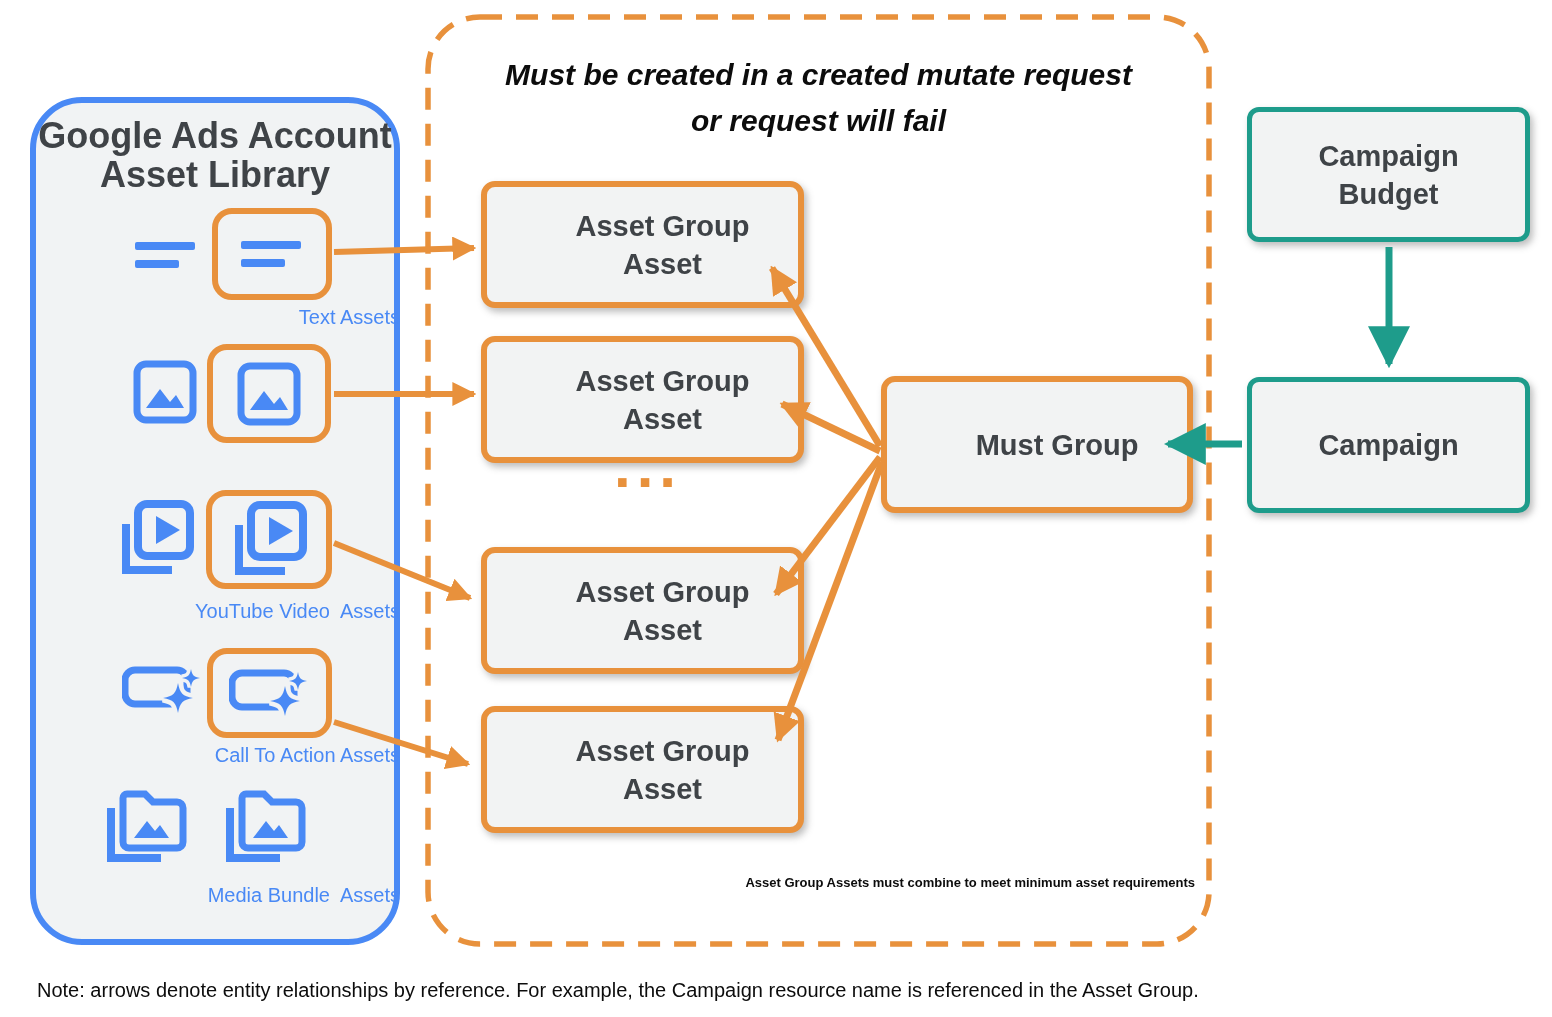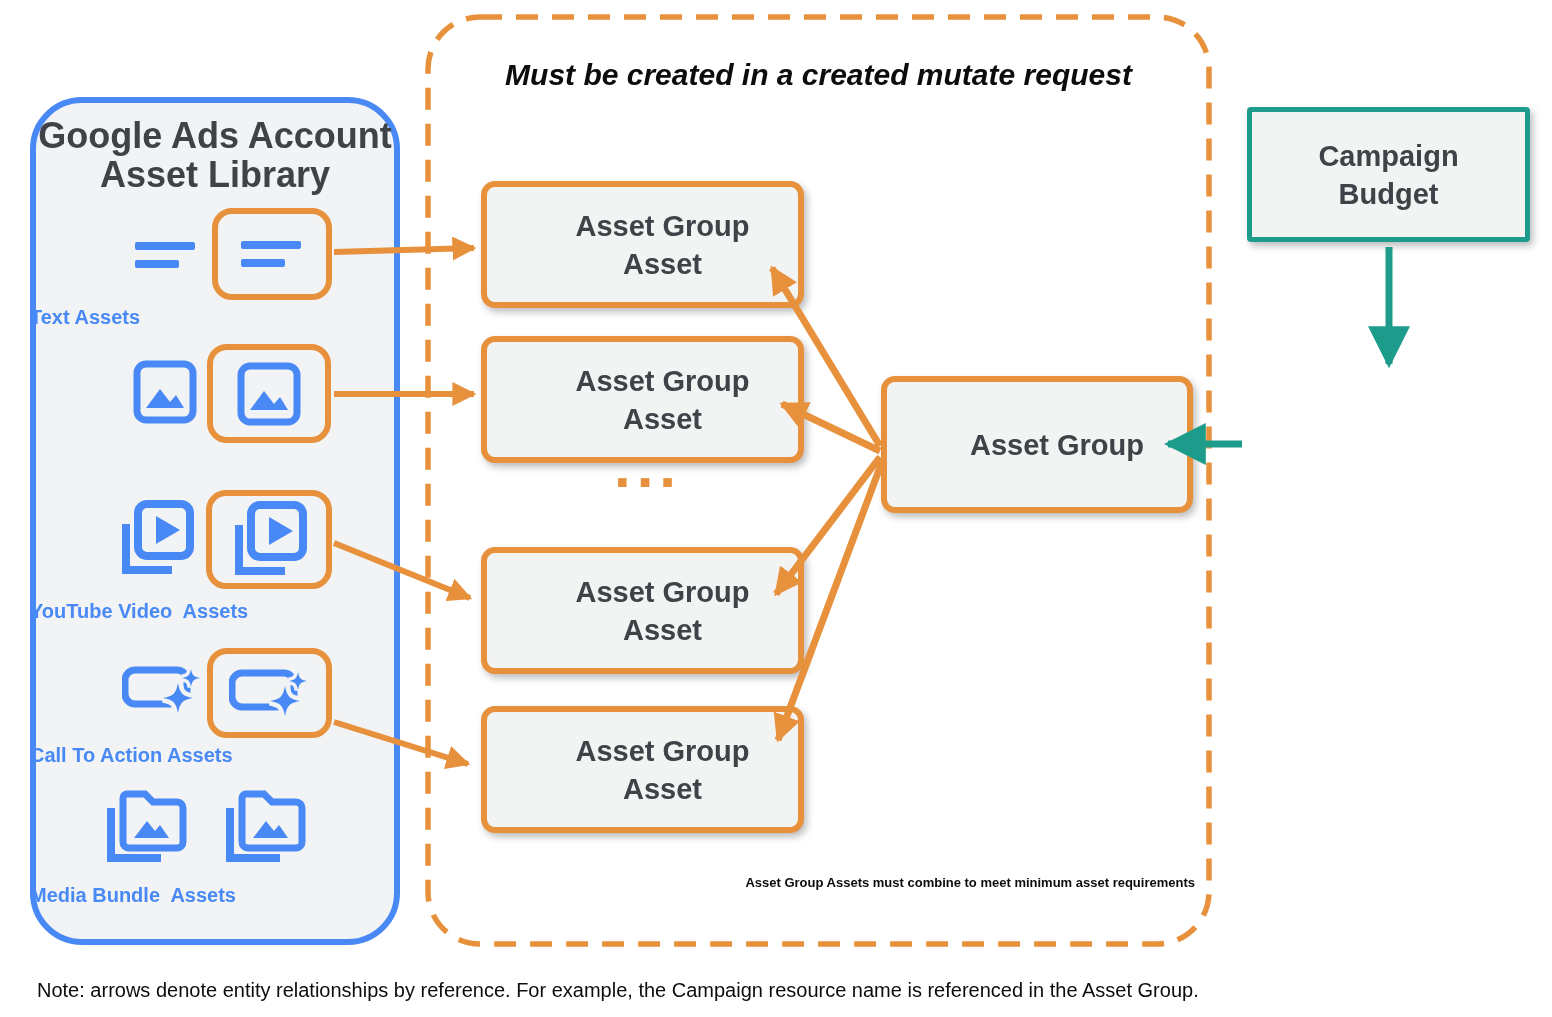--- a/index.html
+++ b/index.html
@@ -9,41 +9,41 @@
   }
   html,body{margin:0;padding:0;background:#fff;}
   .canvas{position:relative;width:1552px;height:1017px;background:#fff;
     font-family:"Liberation Sans",sans-serif;overflow:hidden;}
 
   
   .left-panel{position:absolute;left:30px;top:97px;width:358px;height:836px;
     background:var(--panel-fill);border:6px solid var(--blue);border-radius:52px;}
   .panel-title{position:absolute;left:30px;top:116px;width:370px;text-align:center;
     font-weight:bold;font-size:36px;line-height:39px;color:var(--dark-text);}
-  .asset-label{position:absolute;left:30px;width:370px;text-align:left;
-    font-weight:bold;font-size:20px;color:var(--blue);white-space:pre-wrap;}
+  .asset-label{position:absolute;left:30px;width:370px;text-align:right;
+    font-weight:normal;font-size:20px;color:var(--blue);white-space:pre-wrap;}
   .icon{position:absolute;}
   .hl{position:absolute;border:6px solid var(--orange);border-radius:20px;
     display:flex;align-items:center;justify-content:center;}
 
   
   .mutate-box{position:absolute;left:425px;top:14px;width:787px;height:933px;}
   .mutate-title{position:absolute;left:425px;top:52px;width:787px;text-align:center;
     font-weight:bold;font-style:italic;font-size:30px;line-height:46px;color:var(--black-text);}
   .caption{position:absolute;left:445px;top:875px;width:750px;text-align:right;
     font-weight:bold;font-size:13px;color:var(--black-text);}
   .ellipsis{position:absolute;left:600px;top:432px;width:96px;text-align:center;
     font-weight:bold;font-size:60px;line-height:70px;letter-spacing:6px;color:var(--orange);}
 
   
   .node{position:absolute;background:var(--box-fill);display:flex;align-items:center;
     justify-content:center;text-align:center;font-weight:bold;color:var(--dark-text);
     box-shadow:3px 4px 7px rgba(90,90,90,.4);}
   .node.orange{border:6px solid var(--orange);border-radius:14px;font-size:29px;line-height:38px;padding-left:40px;}
-  .node.teal{border:5px solid var(--teal);border-radius:4px;font-size:29px;line-height:38px;}
+  .node.teal{border:5px solid var(--teal);border-radius:12px;font-size:29px;line-height:38px;}
   .aga{left:481px;width:271px;height:115px;}
   .aga .lbl{width:220px;}
   .cb .lbl{width:190px;}
 
   .note{position:absolute;left:37px;top:979px;font-weight:normal;font-size:20px;color:var(--black-text);}
 
   .arrows{position:absolute;left:0;top:0;pointer-events:none;}
 </style>
 </head>
 <body>
@@ -119,46 +119,50 @@
   </svg>
   <div class="asset-label" style="top:884px">Media Bundle  Assets</div>
 
   <div class="mutate-box">
     <svg width="787" height="933" viewBox="0 0 787 933">
       <rect x="3" y="3" width="781" height="927" rx="52" fill="none" stroke-width="5.5" stroke-dasharray="22 14" style="stroke:var(--orange)"></rect>
     </svg>
   </div>
   <div class="mutate-title">
     <div>Must be created in a created mutate request</div>
+    <div>or request will fail</div>
   </div>
 
   <div class="node orange aga" style="top:181px">
     <span class="lbl">Asset Group Asset</span>
   </div>
   <div class="node orange aga" style="top:336px">
     <span class="lbl">Asset Group Asset</span>
   </div>
   <div class="ellipsis">...</div>
   <div class="node orange aga" style="top:547px">
     <span class="lbl">Asset Group Asset</span>
   </div>
   <div class="node orange aga" style="top:706px">
     <span class="lbl">Asset Group Asset</span>
   </div>
 
   <div class="caption">Asset Group Assets must combine to meet minimum asset requirements</div>
 
   <div class="node orange" style="left:881px;top:376px;width:260px;height:125px">
-    <span>Asset Group</span>
+    <span>Must Group</span>
   </div>
 
   <div class="node teal cb" style="left:1247px;top:107px;width:273px;height:125px">
     <span class="lbl">Campaign Budget</span>
   </div>
 
+  <div class="node teal" style="left:1247px;top:377px;width:273px;height:126px">
+    <span>Campaign</span>
+  </div>
 
   <div class="note">Note: arrows denote entity relationships by reference. For example, the Campaign resource name is referenced in the Asset Group.</div>
 
   <svg class="arrows" width="1552" height="1017" viewBox="0 0 1552 1017">
     <defs>
       <marker id="mo" viewBox="0 0 10 10" refX="9" refY="5" markerWidth="4" markerHeight="4" orient="auto-start-reverse">
         <path d="M0 0 L10 5 L0 10 Z" style="fill:var(--orange)"></path>
       </marker>
       <marker id="mt" viewBox="0 0 10 10" refX="9" refY="5" markerWidth="6" markerHeight="6" orient="auto-start-reverse">
         <path d="M0 0 L10 5 L0 10 Z" style="fill:var(--teal)"></path>

